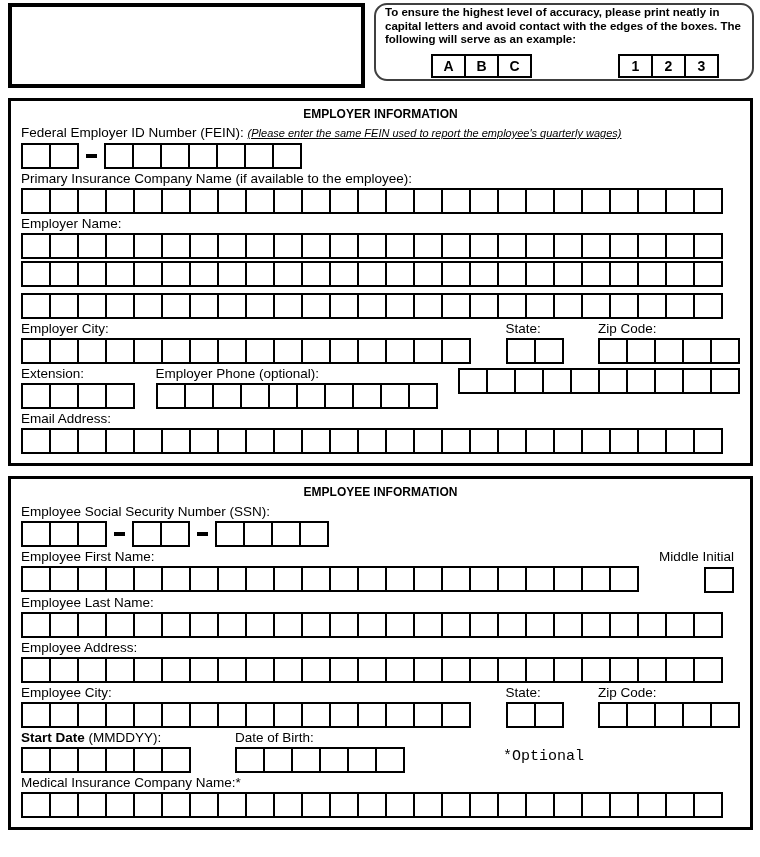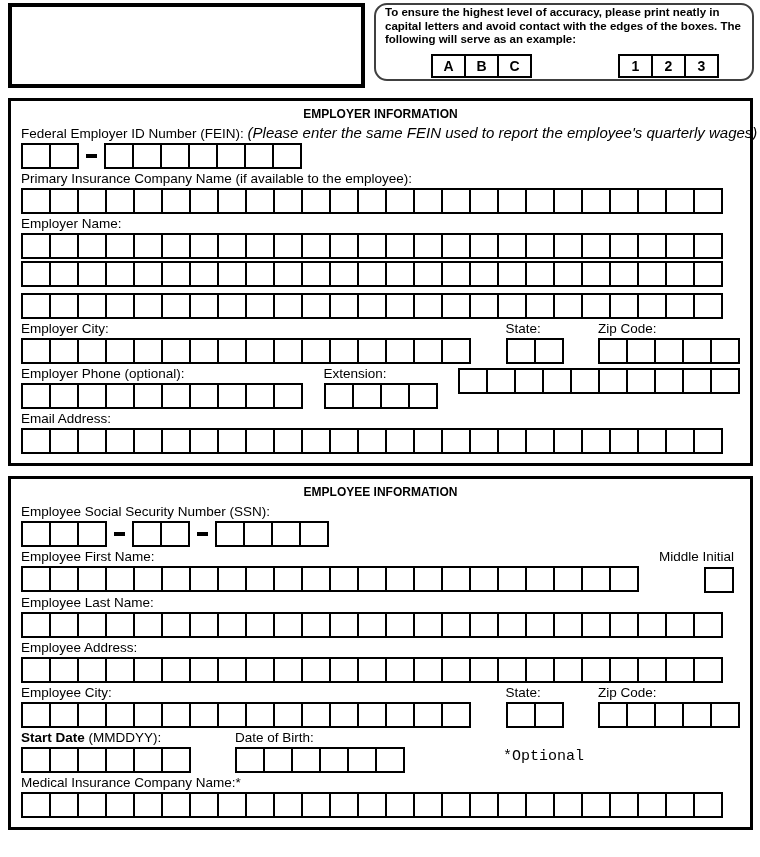--- a/index.html
+++ b/index.html
@@ -17,21 +17,21 @@
 
   
   .form-box { margin:10px 7px 0 8px; border:3px solid #000; padding:2px 10px 9px; }
   .form-title { text-align:center; font-weight:bold; font-size:12px; line-height:18px; margin:2px 0 1px; }
 
   
   .field { margin-top:2px; }
   .label-line { font-size:13.5px; line-height:15px; white-space:nowrap; }
   .lbl { }
   .lbl.b { font-weight:bold; }
-  .note { font-style:italic; font-size:15px; }
+  .note { font-style:italic; font-size:11px;text-decoration:underline; }
   .cells { display:flex; margin-top:2px; }
   .cellgroup { display:flex; }
   .cell { width:26px; height:22px; border:2px solid #000; background:#fff; flex:none; }
   .cell + .cell { margin-left:-2px; }
   .dash { width:11px; height:4px; background:#000; align-self:center; margin:0 7px; flex:none; }
   .suffix { font-size:13.5px; align-self:flex-end; margin-left:4px; line-height:15px; padding-bottom:2px; }
 
   .row { display:flex;gap:16px; }
   .row.between { justify-content:space-between; }
   .gap28 { margin-left:28px; }
@@ -260,40 +260,40 @@
             <span class="cell"></span>
             <span class="cell"></span>
             <span class="cell"></span>
           </span>
         </div>
     </div>
   </div>
 
   <div class="row between">
     <div class="field">
+      <div class="label-line"><span class="lbl">Extension:</span></div>
+      <div class="cells">
+          <span class="cellgroup">
+            <span class="cell"></span>
+            <span class="cell"></span>
+            <span class="cell"></span>
+            <span class="cell"></span>
+          </span>
+        </div>
+    </div>
+    <div class="field">
       <div class="label-line"><span class="lbl">Employer Phone (optional):</span></div>
       <div class="cells">
           <span class="cellgroup">
             <span class="cell"></span>
             <span class="cell"></span>
             <span class="cell"></span>
             <span class="cell"></span>
             <span class="cell"></span>
             <span class="cell"></span>
-            <span class="cell"></span>
-            <span class="cell"></span>
-            <span class="cell"></span>
-            <span class="cell"></span>
-          </span>
-        </div>
-    </div>
-    <div class="field">
-      <div class="label-line"><span class="lbl">Extension:</span></div>
-      <div class="cells">
-          <span class="cellgroup">
             <span class="cell"></span>
             <span class="cell"></span>
             <span class="cell"></span>
             <span class="cell"></span>
           </span>
         </div>
     </div>
     <div class="field">
       <div class="cells">
           <span class="cellgroup">

